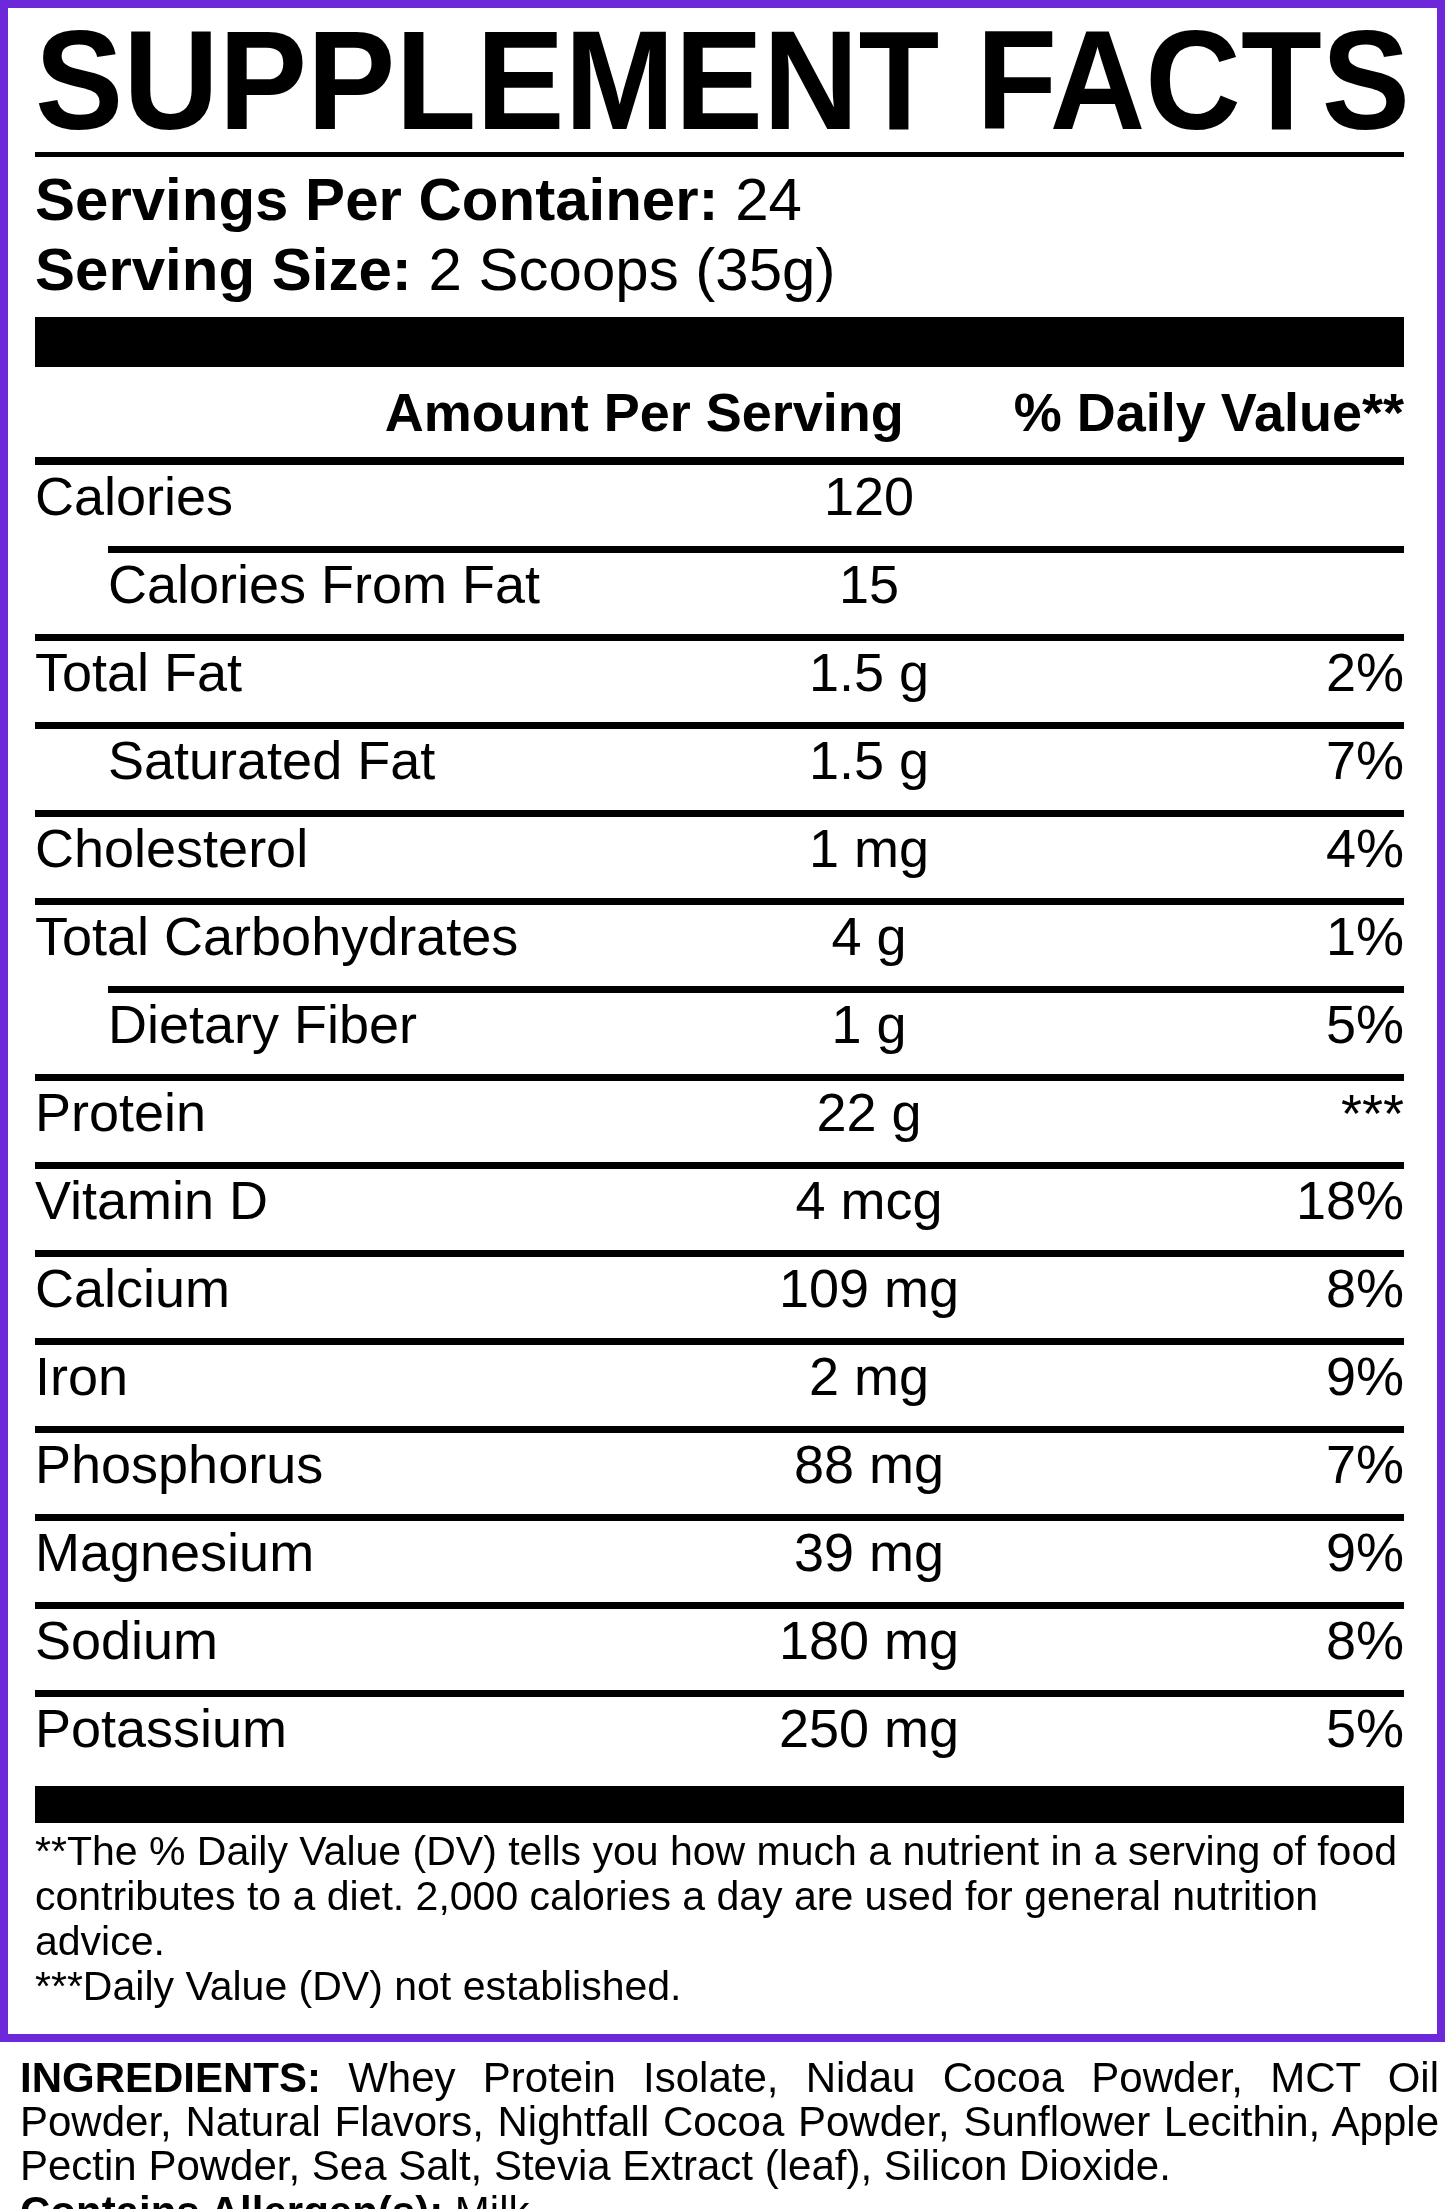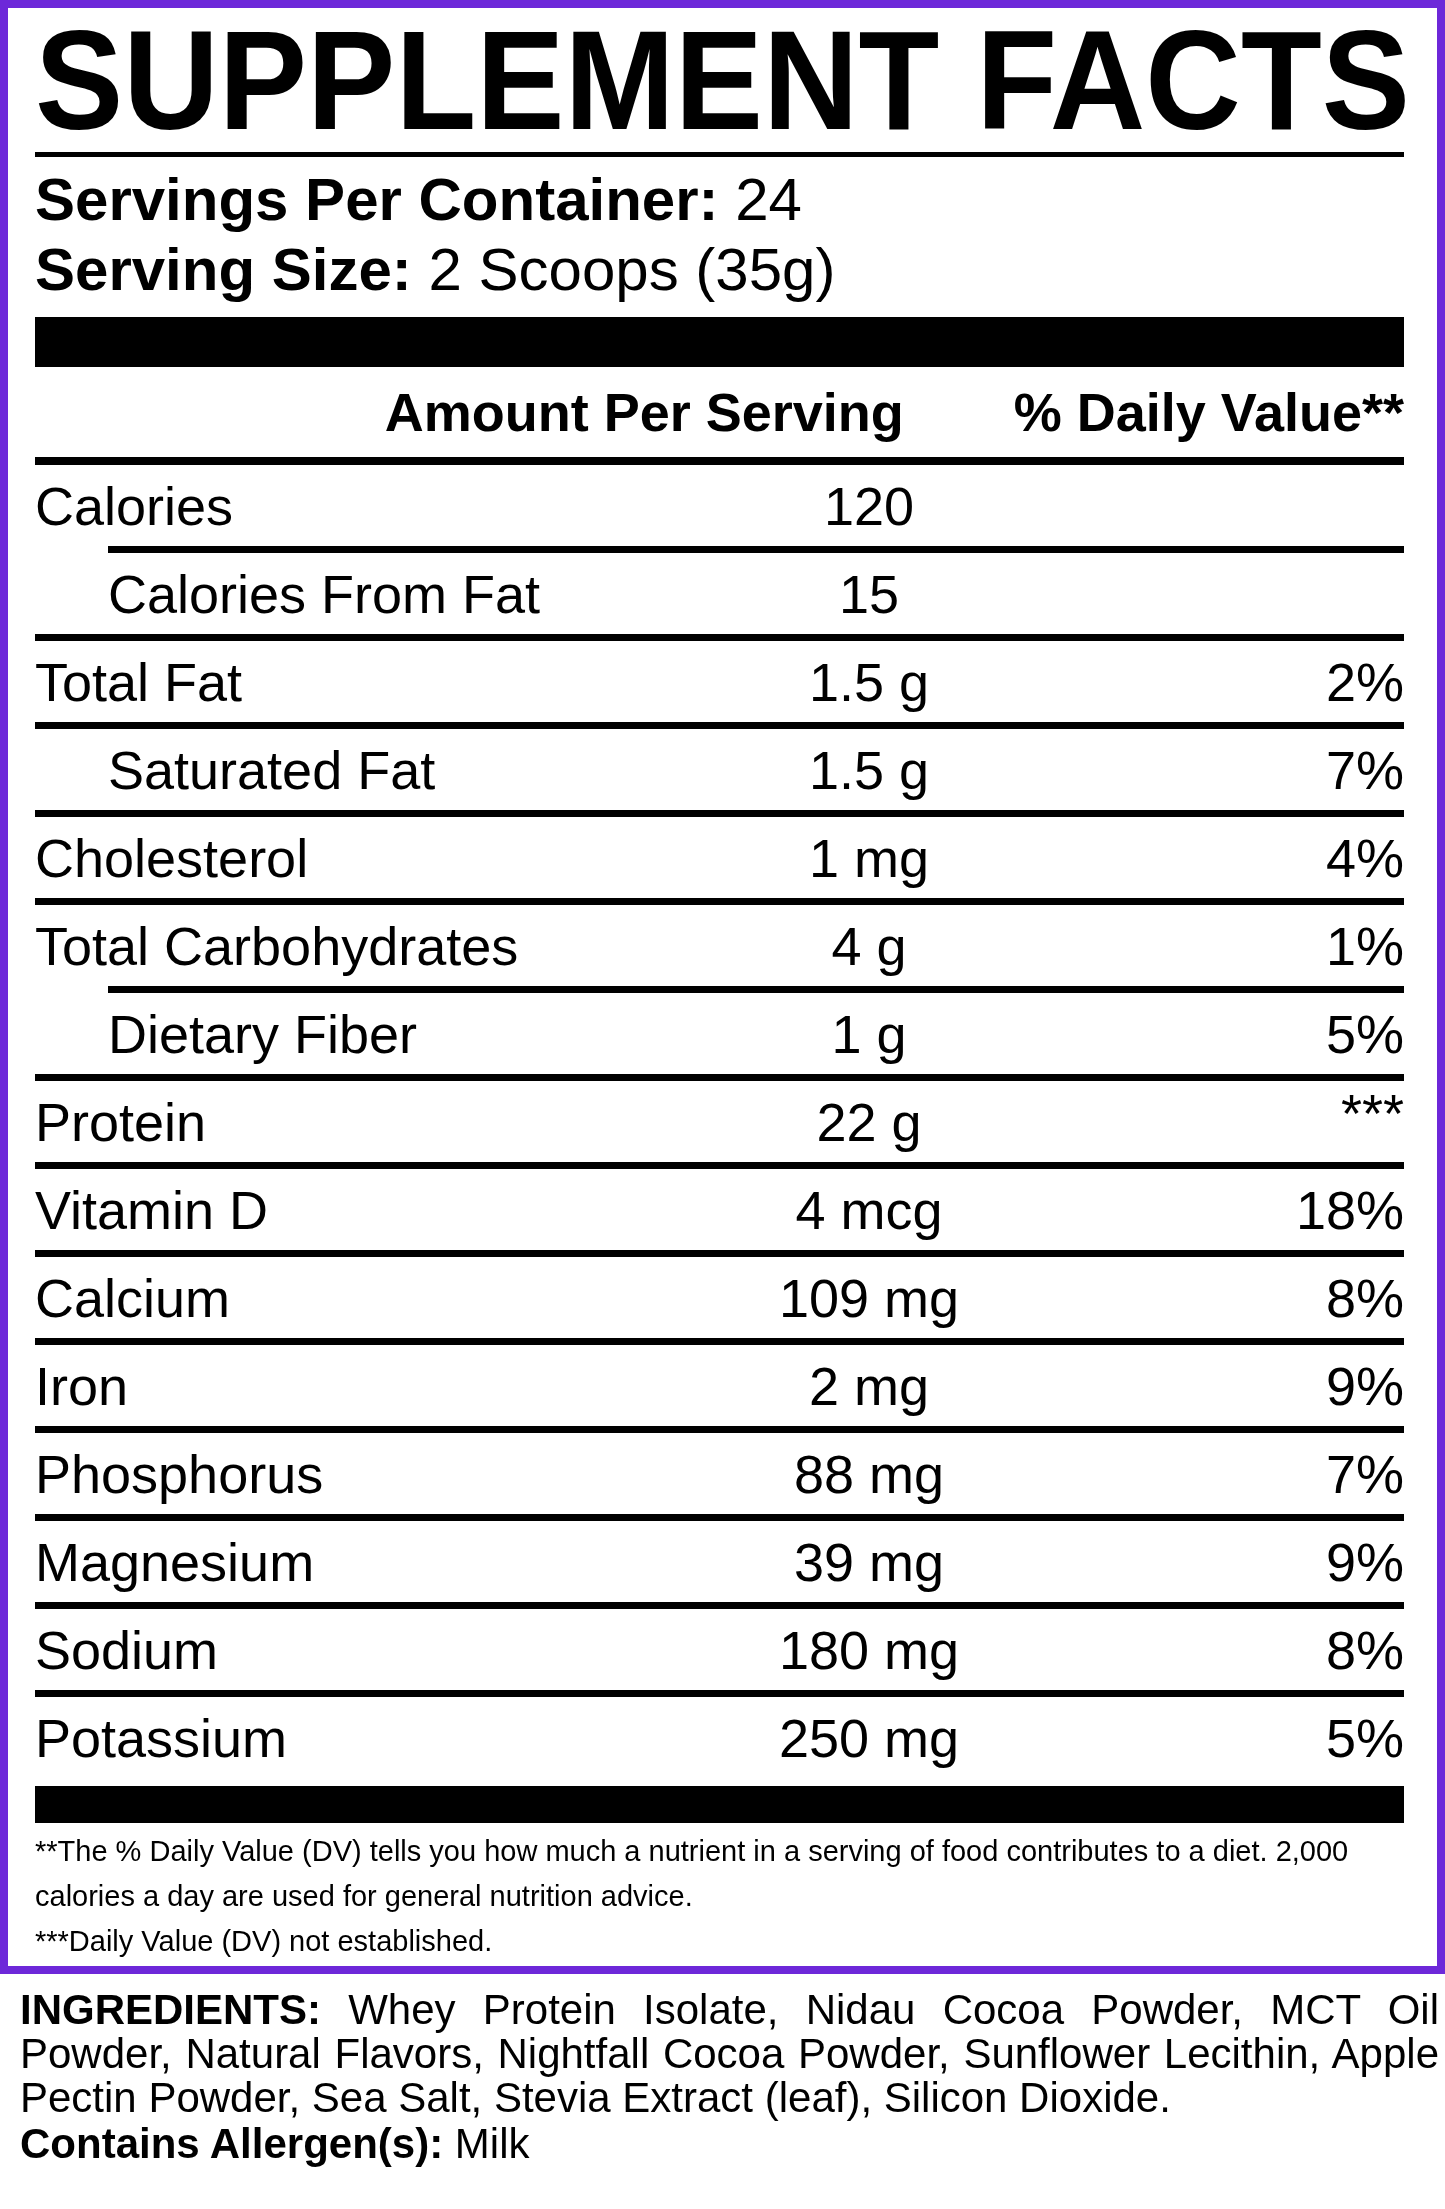--- a/index.html
+++ b/index.html
@@ -24,28 +24,28 @@
   .black-bar-top { height:50px; background:#000; margin-top:12px; }
   .black-bar-bottom { height:37px; background:#000; margin-top:8px; }
 
   .table-header { display:flex; align-items:center; justify-content:flex-end; height:90px; font-weight:bold; font-size:54px; }
   .header-gap { width:110px; }
   .header-rule { height:8px; background:#000; }
 
   .sep { height:7px; background:#000; }
   .sep.indent { margin-left:73px; }
 
-  .row { display:flex; align-items:center; height:81px; font-size:54px; }
+  .row { display:flex; align-items:flex-start; height:81px; font-size:54px; }
   .cell.name { flex:1; white-space:nowrap; }
   .cell.name.indent { padding-left:73px; }
   .cell.amount { width:560px; text-align:center; white-space:nowrap; }
   .cell.dv { width:255px; text-align:right; white-space:nowrap; }
   .cell.dv.raised { align-self:flex-start; line-height:1.05; padding-top:4px; }
 
-  .footnotes { margin:6px 0 0 0; font-size:29px; line-height:45px; }
+  .footnotes { margin:6px 0 23px 0; font-size:41px; line-height:45px; }
   .footnotes p { width:1380px; }
 
   .ingredients {
     margin:14px 6px 0 20px;
     font-size:42px; line-height:44px;
     text-align:justify;
     font-family:"Liberation Sans", sans-serif;
   }
   .ingredients b { font-weight:bold; }
   .allergen-line { margin-top:2px; text-align:left; }

